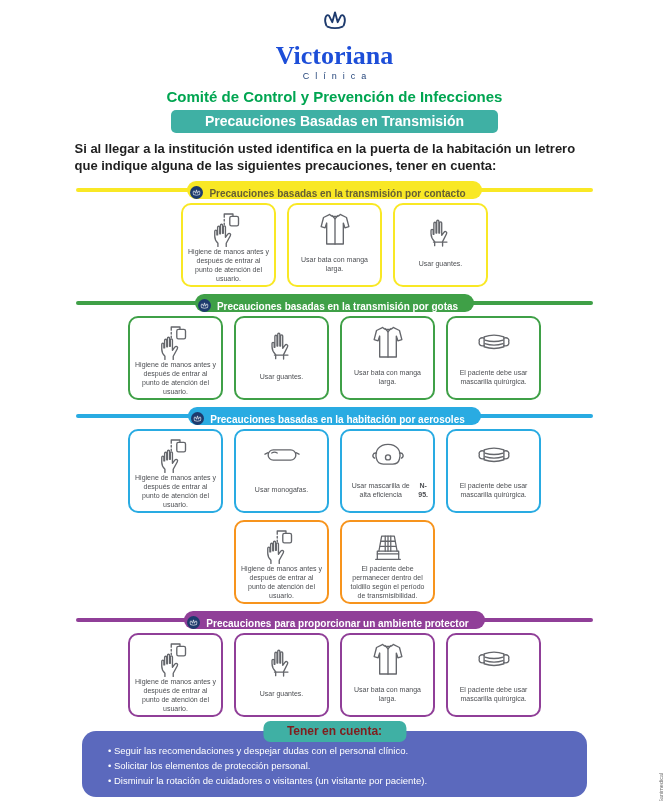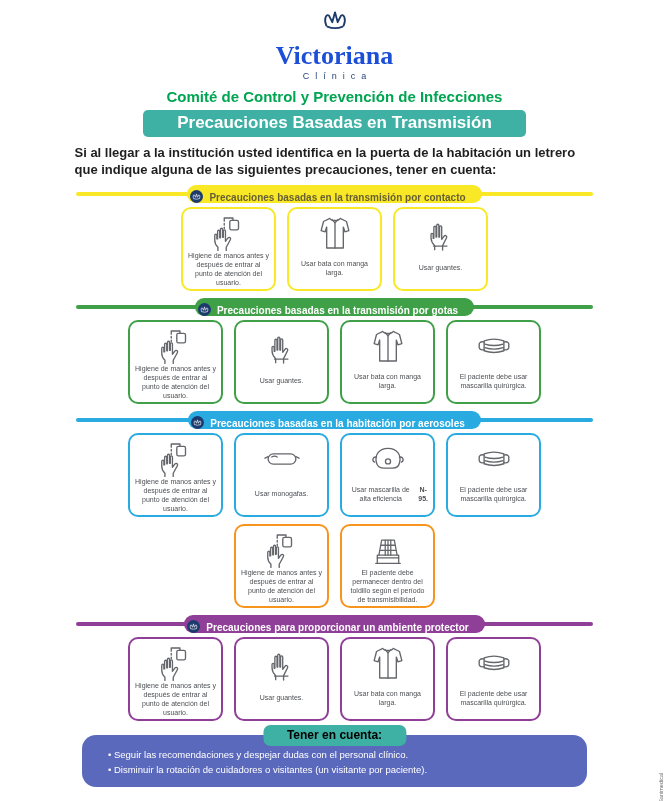--- a/index.html
+++ b/index.html
@@ -7,21 +7,21 @@
   body { font-family:"Liberation Sans", sans-serif; width:669px; }
   .page { position:relative; width:669px; height:801px; background:#fff; overflow:hidden; padding-top:8px; }
 
   
   .brand-block { text-align:center; }
   .brand-crown { width:42px; height:24px; color:#1d3a6d; display:inline-block; }
   .brand-name { font-family:"Liberation Serif", serif; font-size:26px; font-weight:bold; color:#1d4ed8; line-height:1; margin-top:7px; }
   .brand-sub { font-size:9px; letter-spacing:6px; color:#27477c; margin-top:2px; padding-left:6px; }
   .committee { text-align:center; font-size:15px; font-weight:bold; color:#00a551; margin-top:7px; }
   .banner-wrap { text-align:center; margin-top:5px; }
-  .banner { display:inline-block; background:#3fb0a4; color:#fff; font-weight:bold; font-size:17px; padding:3px 34px 4px; border-radius:5px; }
+  .banner { display:inline-block; background:#3fb0a4; color:#fff; font-weight:bold; font-size:14px; padding:3px 34px 4px; border-radius:5px; }
   .intro { width:520px; margin:7px auto 0; font-size:13px; font-weight:bold; color:#1f1f1f; line-height:1.32; }
 
   
   .sec { margin-top:7px; }
   .sec-yellow { --c:#f9e825; --tc:#665f33; }
   .sec-green  { --c:#3fa047; --tc:#ffffff; }
   .sec-blue   { --c:#29abe2; --tc:#ffffff; }
   .sec-orange { --c:#f7941d; --tc:#ffffff; }
   .sec-purple { --c:#903f98; --tc:#ffffff; }
 
@@ -39,21 +39,21 @@
           display:flex; flex-direction:column; align-items:center; padding:5px 4px 4px; }
   .card-icon { width:38px; height:38px; color:#64666b; flex:0 0 auto; }
   .card-label { flex:1; display:flex; align-items:center; justify-content:center; text-align:center;
                 font-size:7px; line-height:1.25; color:#4d4f53; }
   .card-label b { font-weight:bold; }
 
   
   .note { position:relative; width:505px; margin:14px auto 0; background:#5b69bd; border-radius:14px;
           padding:13px 26px 9px; }
   .note-pill { position:absolute; top:-10px; left:50%; transform:translateX(-50%);
-               background:#3fb0a4; color:#000000; font-weight:bold; font-size:12px;
+               background:#3fb0a4; color:#7f1d1d; font-weight:bold; font-size:12px;
                padding:3px 24px 4px; border-radius:7px; white-space:nowrap; }
   .note ul { list-style:none; }
   .note li { color:#fff; font-size:9.5px; line-height:1.55; }
   .note li::before { content:"•  "; }
 
   
   .credit-wrap { position:absolute; right:4px; bottom:28px; width:12px; height:140px; }
   .credit { position:absolute; right:0; bottom:0; transform:rotate(-90deg); transform-origin:bottom right;
             display:flex; align-items:center; gap:3px; white-space:nowrap;
             font-size:5.5px; color:#6b6b6b; line-height:1.25; }
@@ -295,20 +295,21 @@
           </svg>
         <p class="card-label">El paciente debe usar mascarilla quirúrgica.</p>
       </div>
     </div>
   </section>
 
   <div class="note">
     <div class="note-pill">Tener en cuenta:</div>
     <ul>
       <li>Seguir las recomendaciones y despejar dudas con el personal clínico.</li>
+      <li>Solicitar los elementos de protección personal.</li>
       <li>Disminuir la rotación de cuidadores o visitantes (un visitante por paciente).</li>
     </ul>
   </div>
 
   <div class="credit-wrap">
     <div class="credit">
 
       <span>
         <br>
         <span>Comunicaciones Sanimedical</span>

